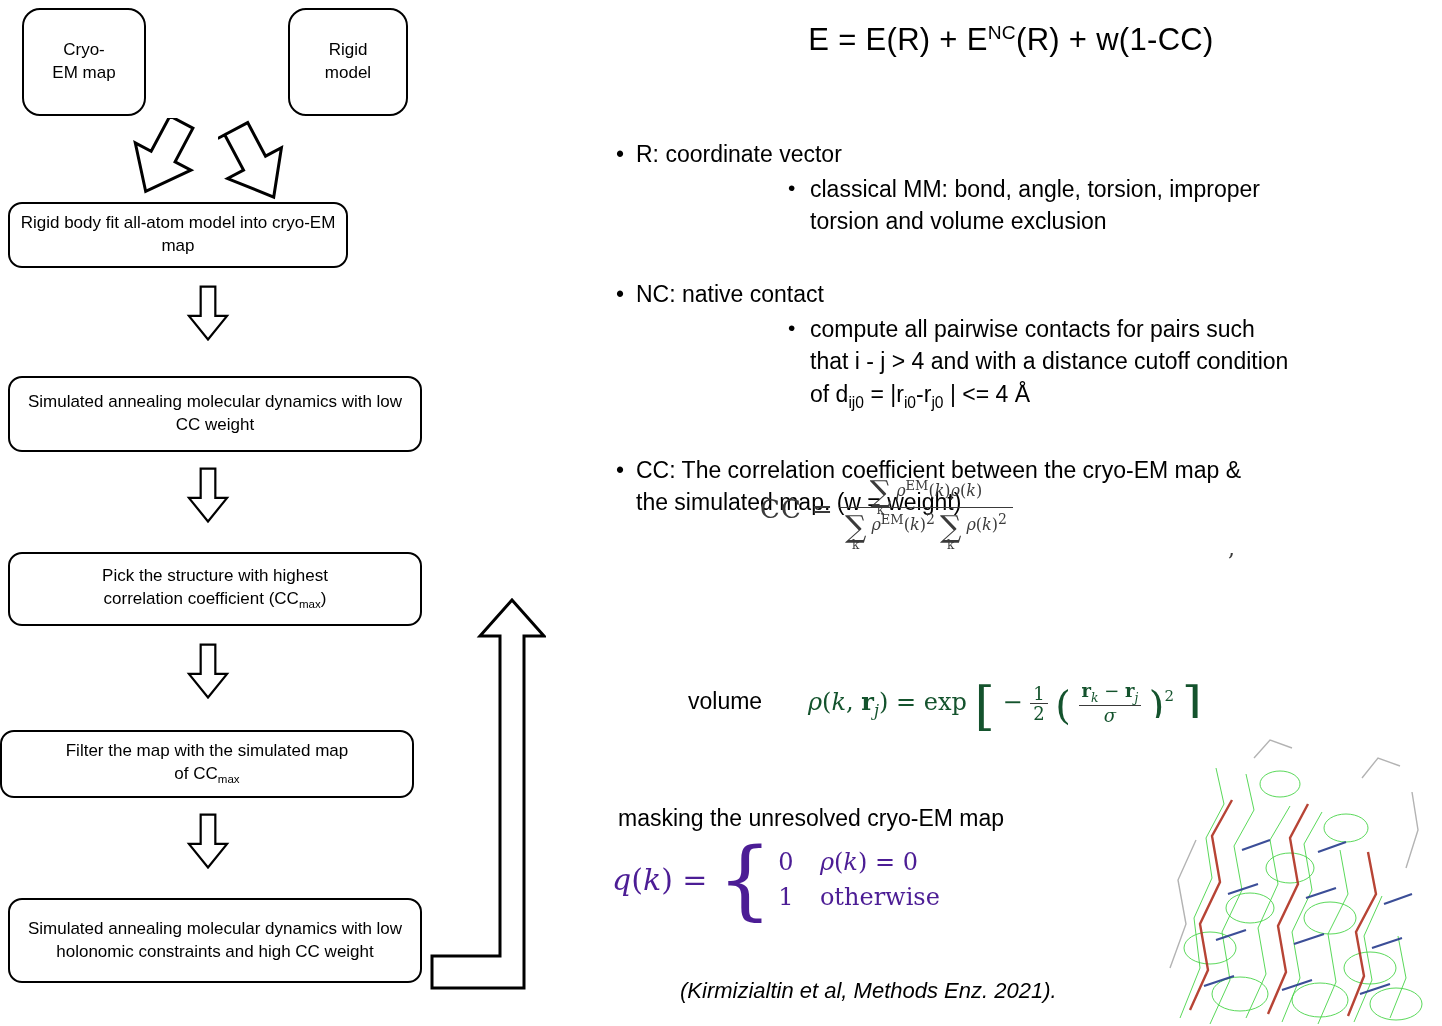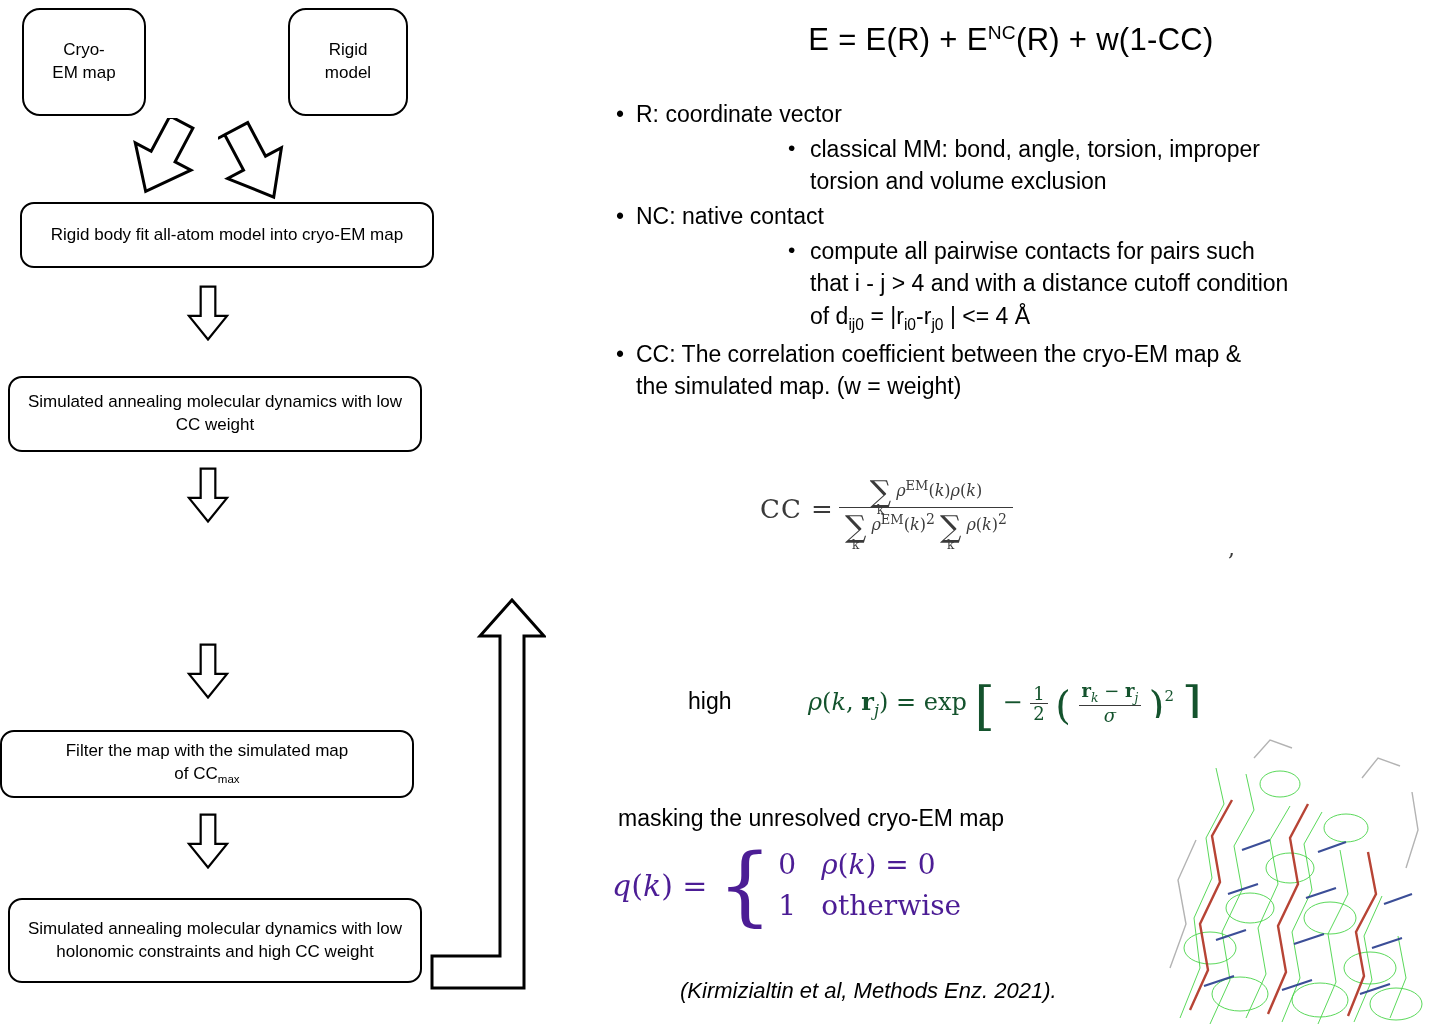--- a/index.html
+++ b/index.html
@@ -79,20 +79,21 @@
     left: 18px;
     top: 98px;
     width: 844px;
     font-size: 23px;
     line-height: 1.42;
   }
   .b1 {
     position: relative;
     padding-left: 38px;
     margin-bottom: 2px;
+    margin-top: 40px;
   }
   .b1::before {
     content: "•";
     position: absolute;
     left: 18px;
     top: 0;
     font-size: 23px;
   }
   .b2 {
     position: relative;
@@ -207,21 +208,21 @@
     font-size: 30px;
     display: flex;
     align-items: center;
   }
   #q-def .brace {
     font-size: 86px;
     line-height: 0.8;
     margin: 0 6px 0 10px;
     font-weight: 300;
   }
-  #q-def .cases { display: inline-block; font-size: 28px; line-height: 1.45; }
+  #q-def .cases { display: inline-block; font-size: 24px; line-height: 1.45; }
 
   #citation {
     position: absolute;
     left: 100px;
     top: 978px;
     font-size: 22px;
     font-style: italic;
   }
 
   
@@ -250,36 +251,41 @@
   </div>
 
   <svg class="arrow-diag" style="left:128px; top:118px;" width="90" height="86" viewBox="0 0 90 86">
     <polygon points="14,2 48,2 48,40 66,40 36,80 4,42 22,42 22,2" transform="rotate(28 40 40)" fill="#ffffff" stroke="#000000" stroke-width="3"></polygon>
   </svg>
 
   <svg class="arrow-diag" style="left:218px; top:118px;" width="90" height="86" viewBox="0 0 90 86">
     <polygon points="14,2 48,2 48,40 66,40 36,80 4,42 22,42 22,2" transform="rotate(-28 44 40)" fill="#ffffff" stroke="#000000" stroke-width="3"></polygon>
   </svg>
 
-  <div class="node rounded-box" style="left:20px; top:202px; width:414px; height:66px;">
+  <div class="node rounded-box" style="left:8px; top:202px; width:340px; height:66px;">
     <span class="node-text">Rigid body fit all-atom model into cryo-EM map</span>
   </div>
 
   <svg class="arrow-down" style="left:186px; top:280px;" width="60" height="76" viewBox="0 0 60 76">
     <polygon points="20,2 40,2 40,42 56,42 30,74 4,42 20,42" fill="#ffffff" stroke="#000000" stroke-width="3"></polygon>
   </svg>
 
   <div class="node rounded-box" style="left:8px; top:376px; width:414px; height:76px;">
     <span class="node-text">Simulated annealing molecular dynamics with low CC weight</span>
   </div>
 
   <svg class="arrow-down" style="left:186px; top:462px;" width="60" height="76" viewBox="0 0 60 76">
     <polygon points="20,2 40,2 40,42 56,42 30,74 4,42 20,42" fill="#ffffff" stroke="#000000" stroke-width="3"></polygon>
   </svg>
 
+  <div class="node rounded-box" style="left:8px; top:552px; width:414px; height:74px;">
+    <span class="node-text">
+      Pick the structure with highest<br>correlation coefficient (CC<sub>max</sub>)
+    </span>
+  </div>
 
   <svg class="arrow-down" style="left:186px; top:638px;" width="60" height="76" viewBox="0 0 60 76">
     <polygon points="20,2 40,2 40,42 56,42 30,74 4,42 20,42" fill="#ffffff" stroke="#000000" stroke-width="3"></polygon>
   </svg>
 
   <div class="node rounded-box" style="left:0; top:730px; width:414px; height:68px;text-align:center;">
     <span class="node-text">
       Filter the map with the simulated map<br>of CC<sub>max</sub>
     </span>
   </div>
@@ -329,21 +335,21 @@
       <span class="den">
         <span class="bigsum">∑<span class="sublim">k</span></span>
         <span class="rho">ρ</span><sup style="font-size:13px">EM</sup>(<i>k</i>)<sup style="font-size:14px">2</sup>
         <span class="bigsum">∑<span class="sublim">k</span></span>
         <span class="rho">ρ</span>(<i>k</i>)<sup style="font-size:14px">2</sup>
       </span>
     </span>
     <span class="comma-mark">,</span>
   </div>
 
-  <div id="where-row">high</div>
+  <div id="where-row">volume</div>
 
   <div id="rho-def">
     <span class="rho">ρ</span>(<i>k</i>, <b>r</b><sub><i>j</i></sub>) = exp
     <span class="bracket">[</span>
     −
     <span class="smallfrac"><span class="num">1</span><span class="den">2</span></span>
     <span style="font-size:40px; vertical-align:-9px; font-weight:300;">(</span>
     <span class="smallfrac"><span class="num"><b>r</b><sub><i>k</i></sub> − <b>r</b><sub><i>j</i></sub></span><span class="den"><i>σ</i></span></span>
     <span style="font-size:40px; vertical-align:-9px; font-weight:300;">)</span><sup style="font-size:15px">2</sup>
     <span class="bracket">]</span>

